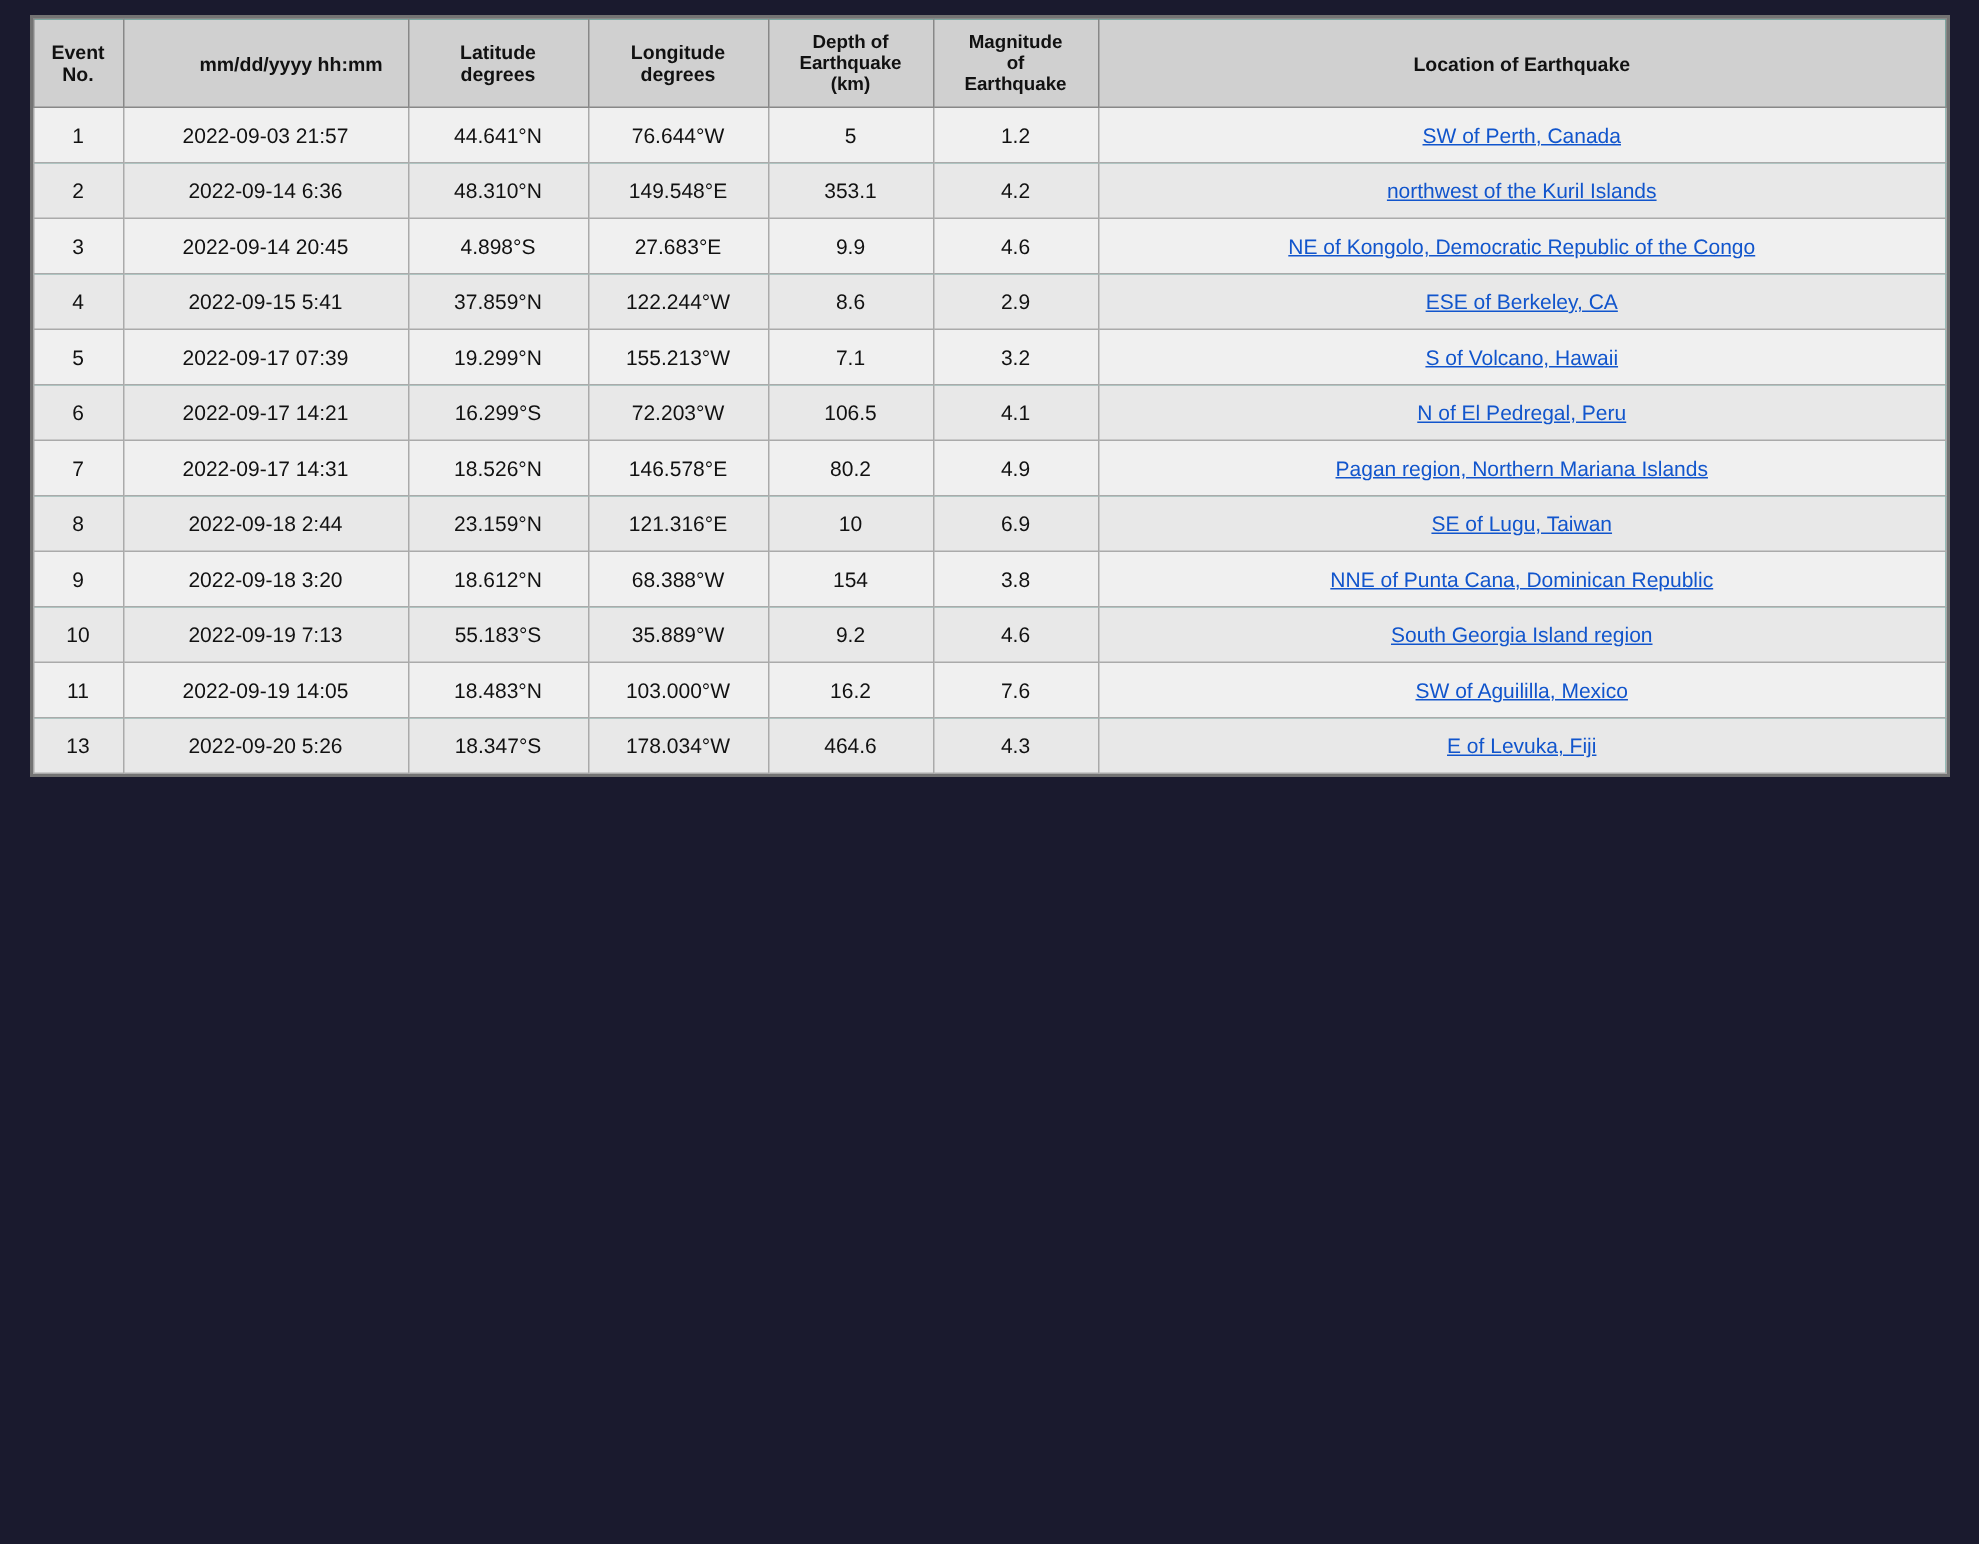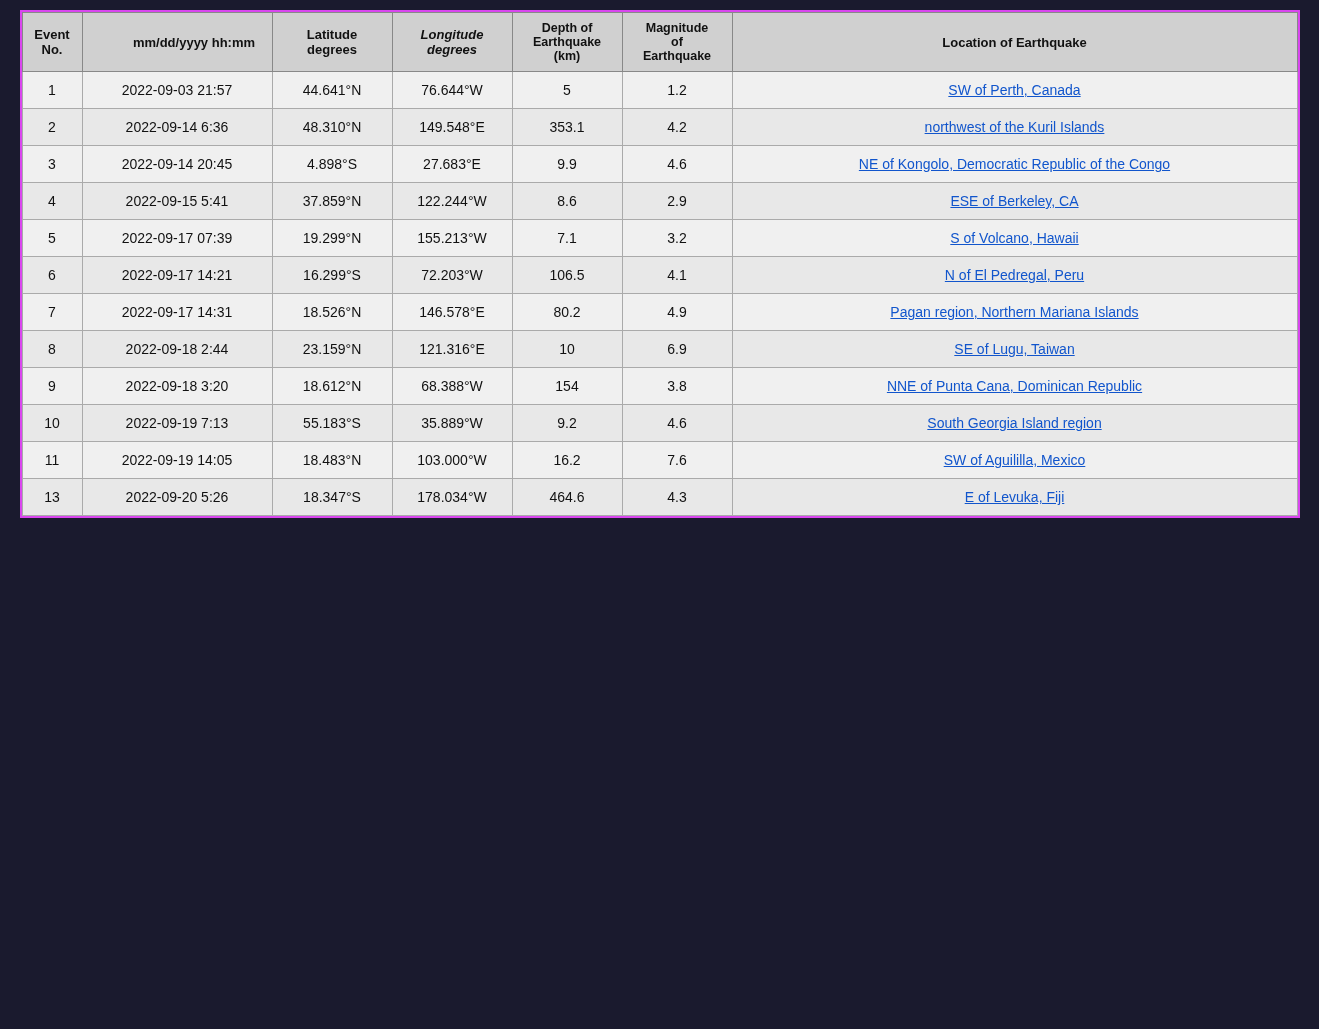--- a/index.html
+++ b/index.html
@@ -13,21 +13,21 @@
       display: flex;
       justify-content: center;
       align-items: flex-start;
       min-height: 100vh;
       padding: 10px;
       font-family: Arial, sans-serif;
     }
 
     .table-container {
       background: #14b8a6;
-      border: 2px solid #d946ef;
+      border: 2px solid #737373;
       width: 1280px;
     }
 
     table {
       width: 100%;
       border-collapse: collapse;
       font-size: 14px;
     }
 
     thead tr th {
@@ -66,21 +66,21 @@
     .location-link {
       color: #1155cc;
       text-decoration: underline;
       cursor: pointer;
       font-size: 14px;
     }
 
     .col-event { width: 60px; }
     .col-datetime { width: 190px; padding-left: 40px; }
     .col-lat { width: 120px; }
-    .col-lon { width: 120px; font-style: italic; }
+    .col-lon { width: 120px; }
     .col-depth { width: 110px; }
     .col-mag { width: 110px; }
     .col-loc { width: auto; }
 
     th.col-depth {
       font-size: 12.5px;
     }
     th.col-mag {
       font-size: 12.5px;
     }

